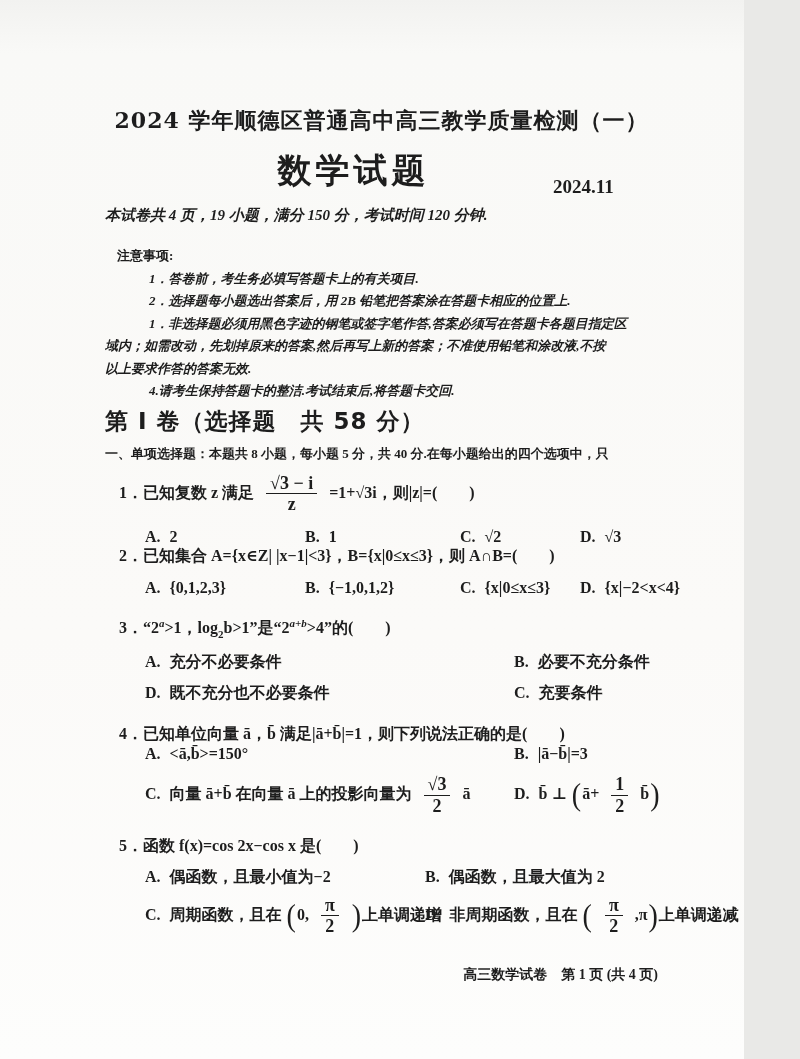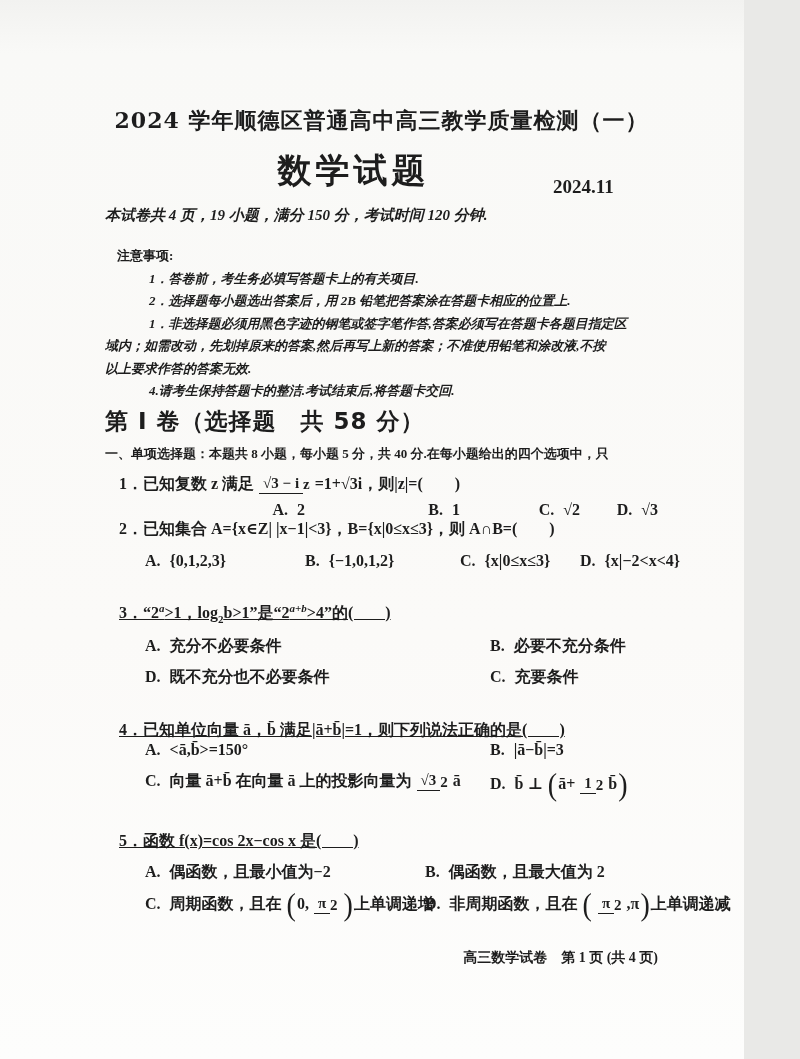--- a/index.html
+++ b/index.html
@@ -24,31 +24,31 @@
   .nline.ind{padding-left:44px;}
   .sec{margin-top:3px;text-align:left;font-size:23px;font-weight:700;letter-spacing:1px;white-space:nowrap;
       font-family:"DejaVu Sans","Liberation Sans",sans-serif;}
   .intro{margin-top:6px;font-size:13px;font-weight:700;line-height:21px;white-space:nowrap;}
   .intro .l2{padding-left:30px;}
   .q{margin-left:14px;font-size:16px;font-weight:600;white-space:nowrap;}
   .q sup{font-size:11px;font-style:italic;}
   .q sub{font-size:11px;}
   .opts{margin-left:40px;font-size:16px;font-weight:600;white-space:nowrap;}
   .opts4{display:grid;grid-template-columns:160px 155px 120px auto;}
-  .opts2{display:grid;grid-template-columns:345px auto;}
+  .opts2{display:grid;grid-template-columns:345px auto;gap:24px;}
   .opts2n{display:grid;grid-template-columns:280px auto;}
   .olabel{font-weight:700;margin-right:9px;}
-  .frac{display:inline-flex;flex-direction:row;align-items:center;vertical-align:middle;
-        line-height:1.05;margin:0 1px;font-size:15px;font-weight:600;}
+  .frac{display:inline-flex;flex-direction:column;align-items:center;vertical-align:middle;
+        line-height:1.05;margin:0 8px;font-size:18px;font-weight:600;}
   .frac .num{padding:0 4px 1px;border-bottom:1.4px solid #1d1d1d;}
   .frac .den{padding-top:1px;}
   .bigp{display:inline-block;font-size:28px;font-weight:400;vertical-align:middle;line-height:1;
         transform:scaleY(1.12);margin:0 1px;}
-  .mt10{margin-top:10px;} .mt14{} .mt16{margin-top:32px;text-decoration:underline;}
-  .mt12{margin-top:12px;} .mt8{margin-top:8px;} .mt2{margin-top:6px;text-align:right;}
+  .mt10{margin-top:10px;} .mt14{} .mt16{margin-top:20px;}
+  .mt12{margin-top:12px;} .mt8{margin-top:8px;} .mt2{margin-top:14px;}
   .footer{margin-top:30px;text-align:right;font-size:14px;font-weight:700;white-space:nowrap;}
 </style>
 </head>
 <body>
 
 <div class="paper">
 
   <div class="h1">2024 学年顺德区普通高中高三教学质量检测（一）</div>
 
   <div class="titlerow">

